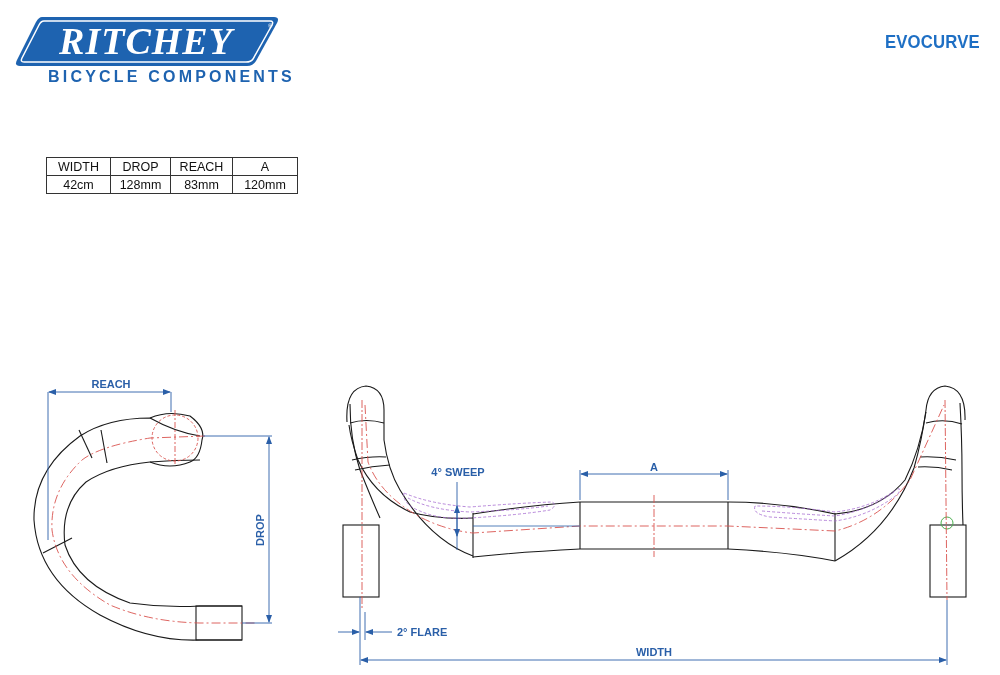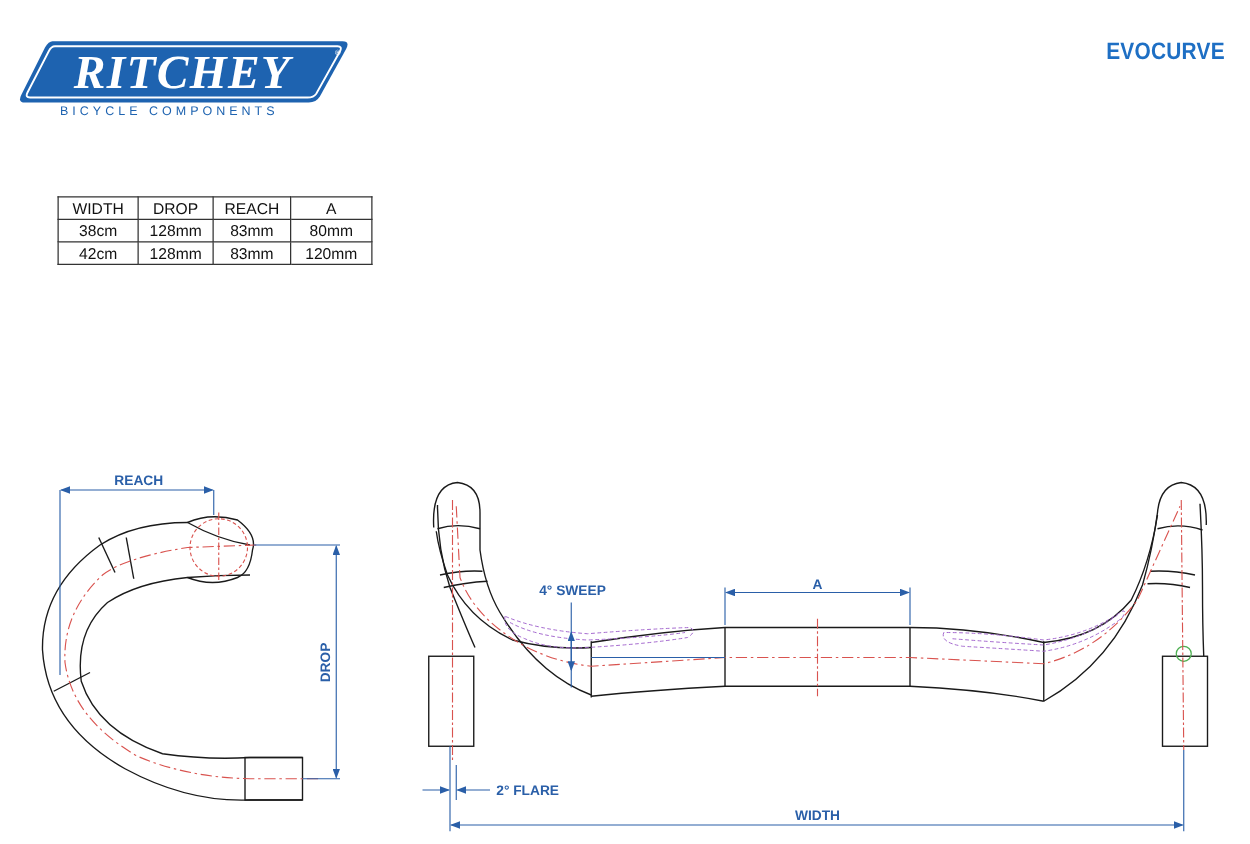--- a/index.html
+++ b/index.html
@@ -1,19 +1,19 @@
 <!DOCTYPE html>
 <html><head>
 <meta charset="utf-8">
 <style>
   html, body { margin: 0; padding: 0; background: #ffffff; }
   body { width: 1000px; height: 675px; position: relative; overflow: hidden; font-family: "Liberation Sans", sans-serif; }
-  .logo { position: absolute; left: 12px; top: 30px; width: 270px; height: 70px; }
+  .logo { position: absolute; left: 12px; top: 14px; width: 270px; height: 70px; }
   .logo svg { display: block; }
-  .logo-sub { position: absolute; left: 48px; top: 84px; font-size: 10px; font-weight: normal; letter-spacing: 3.2px; color: #1e63b0; }
+  .logo-sub { position: absolute; left: 48px; top: 68px; font-size: 16px; font-weight: bold; letter-spacing: 3.2px; color: #1e63b0; }
   .product-title { position: absolute; right: 20px; top: 31px; font-size: 19px; font-weight: bold; color: #1e6fc4; letter-spacing: 0.2px; transform: scaleX(0.88); transform-origin: right center; }
   table.spec { position: absolute; left: 46px; top: 157px; border-collapse: collapse; font-size: 12.5px; color: #111; }
   table.spec th, table.spec td { border: 1px solid #333; text-align: center; font-weight: normal; padding: 0; height: 17px; }
   table.spec th:nth-child(1), table.spec td:nth-child(1) { width: 63px; }
   table.spec th:nth-child(2), table.spec td:nth-child(2) { width: 59px; }
   table.spec th:nth-child(3), table.spec td:nth-child(3) { width: 61px; }
   table.spec th:nth-child(4), table.spec td:nth-child(4) { width: 64px; }
   svg.drawing { position: absolute; left: 0; top: 0; }
   .dim-label { font-family: "Liberation Sans", sans-serif; font-weight: bold; font-size: 11px; fill: #2a5fa8; }
 </style>
@@ -35,26 +35,20 @@
 <table class="spec">
   <thead>
     <tr>
       <th>WIDTH</th>
       <th>DROP</th>
       <th>REACH</th>
       <th>A</th>
     </tr>
   </thead>
   <tbody>
-    <tr>
-      <td>38cm</td>
-      <td>128mm</td>
-      <td>83mm</td>
-      <td>80mm</td>
-    </tr>
     <tr>
       <td>42cm</td>
       <td>128mm</td>
       <td>83mm</td>
       <td>120mm</td>
     </tr>
   </tbody>
 </table>
 
 <svg class="drawing" width="1000" height="675" viewBox="0 0 1000 675">

